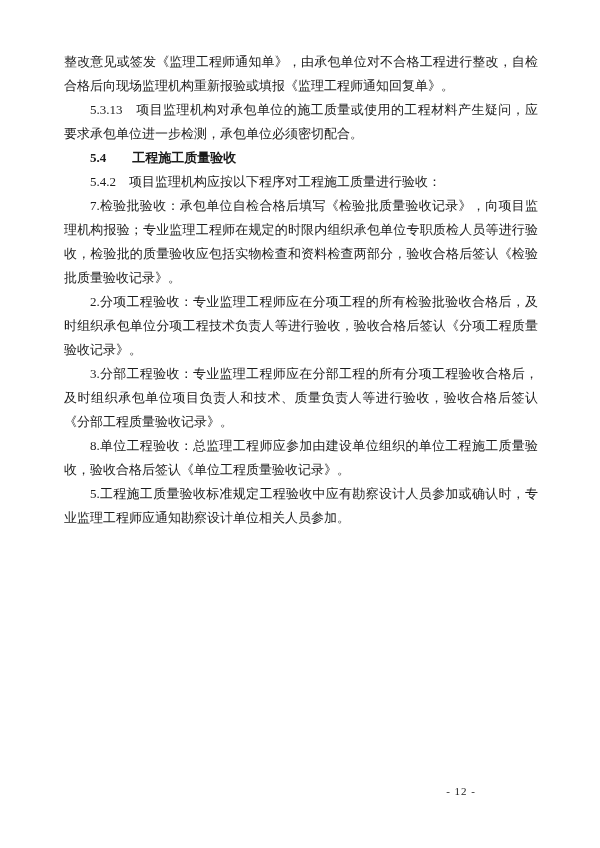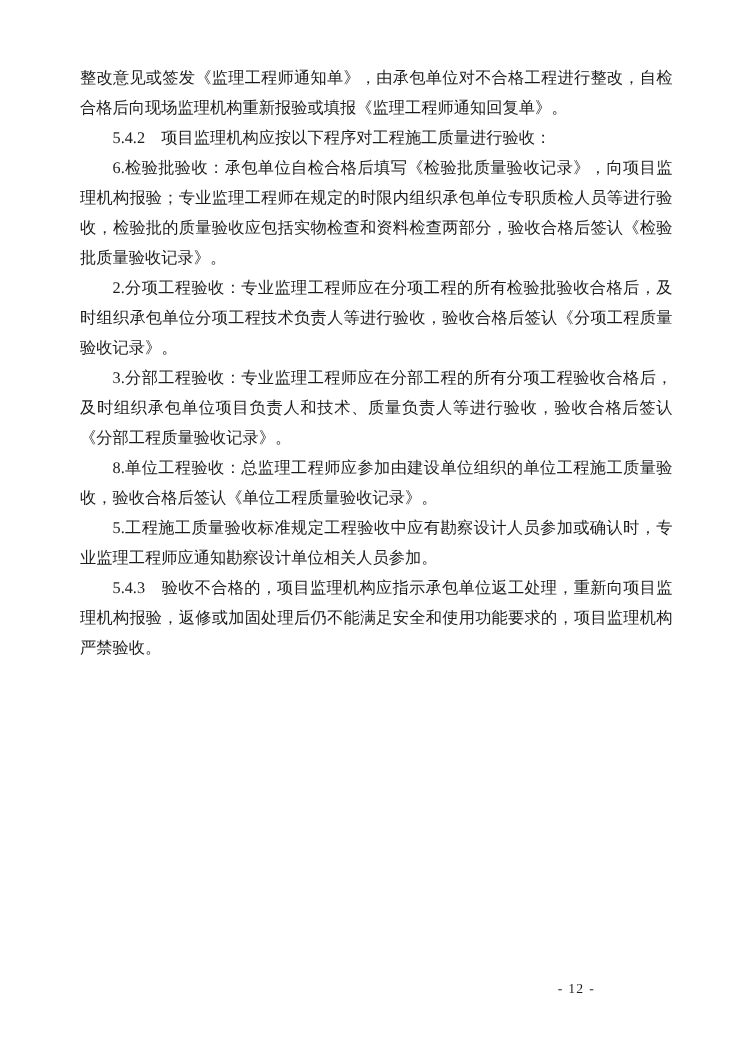--- a/index.html
+++ b/index.html
@@ -45,22 +45,23 @@
     letter-spacing: 1px;
     color: #1c1c1c;
   }
 </style>
 </head>
 <body>
 
 <div class="page">
   <div class="content">
     <p class="para no-indent">整改意见或签发《监理工程师通知单》，由承包单位对不合格工程进行整改，自检合格后向现场监理机构重新报验或填报《监理工程师通知回复单》。</p>
+    <p class="para">5.3.13　项目监理机构对承包单位的施工质量或使用的工程材料产生疑问，应要求承包单位进一步检测，承包单位必须密切配合。</p>
+    <p class="para heading">5.4　　工程施工质量验收</p>
     <p class="para">5.4.2　项目监理机构应按以下程序对工程施工质量进行验收：</p>
-    <p class="para">6.检验批验收：承包单位自检合格后填写《检验批质量验收记录》，向项目监理机构报验；专业监理工程师在规定的时限内组织承包单位专职质检人员等进行验收，检验批的质量验收应包括实物检查和资料检查两部分，验收合格后签认《检验批质量验收记录》。</p>
+    <p class="para">7.检验批验收：承包单位自检合格后填写《检验批质量验收记录》，向项目监理机构报验；专业监理工程师在规定的时限内组织承包单位专职质检人员等进行验收，检验批的质量验收应包括实物检查和资料检查两部分，验收合格后签认《检验批质量验收记录》。</p>
     <p class="para">2.分项工程验收：专业监理工程师应在分项工程的所有检验批验收合格后，及时组织承包单位分项工程技术负责人等进行验收，验收合格后签认《分项工程质量验收记录》。</p>
     <p class="para">3.分部工程验收：专业监理工程师应在分部工程的所有分项工程验收合格后，及时组织承包单位项目负责人和技术、质量负责人等进行验收，验收合格后签认《分部工程质量验收记录》。</p>
     <p class="para">8.单位工程验收：总监理工程师应参加由建设单位组织的单位工程施工质量验收，验收合格后签认《单位工程质量验收记录》。</p>
     <p class="para">5.工程施工质量验收标准规定工程验收中应有勘察设计人员参加或确认时，专业监理工程师应通知勘察设计单位相关人员参加。</p>
-    <p class="para">5.4.3　验收不合格的，项目监理机构应指示承包单位返工处理，重新向项目监理机构报验，返修或加固处理后仍不能满足安全和使用功能要求的，项目监理机构严禁验收。</p>
   </div>
   <div class="footer">- 12 -</div>
 </div>
 
 </body></html>

